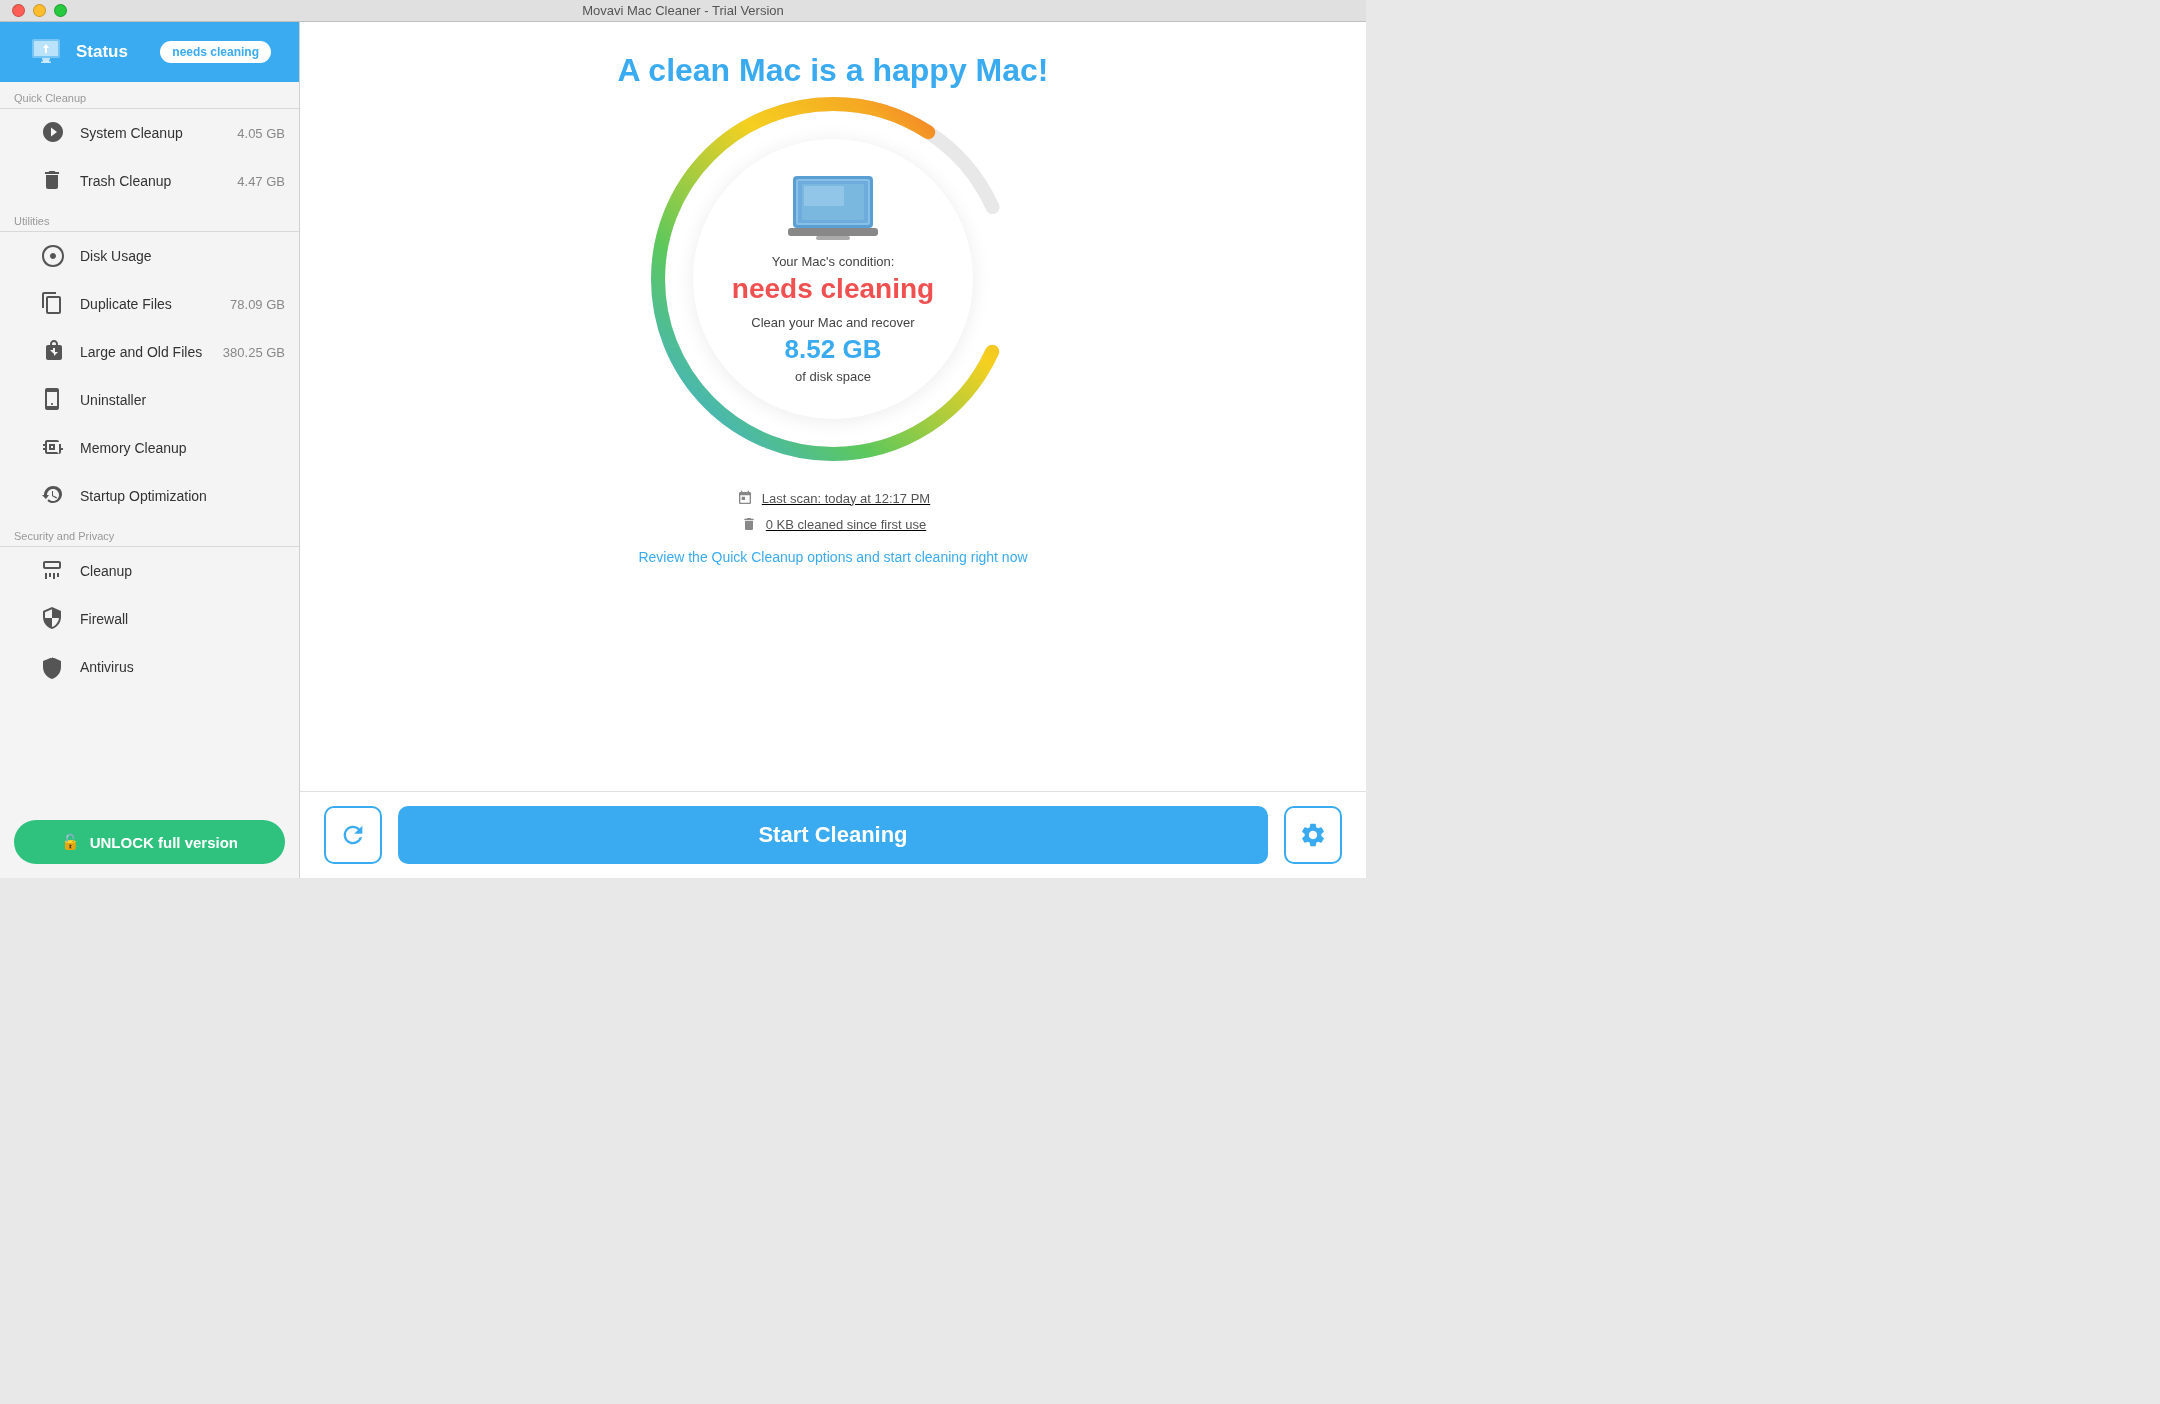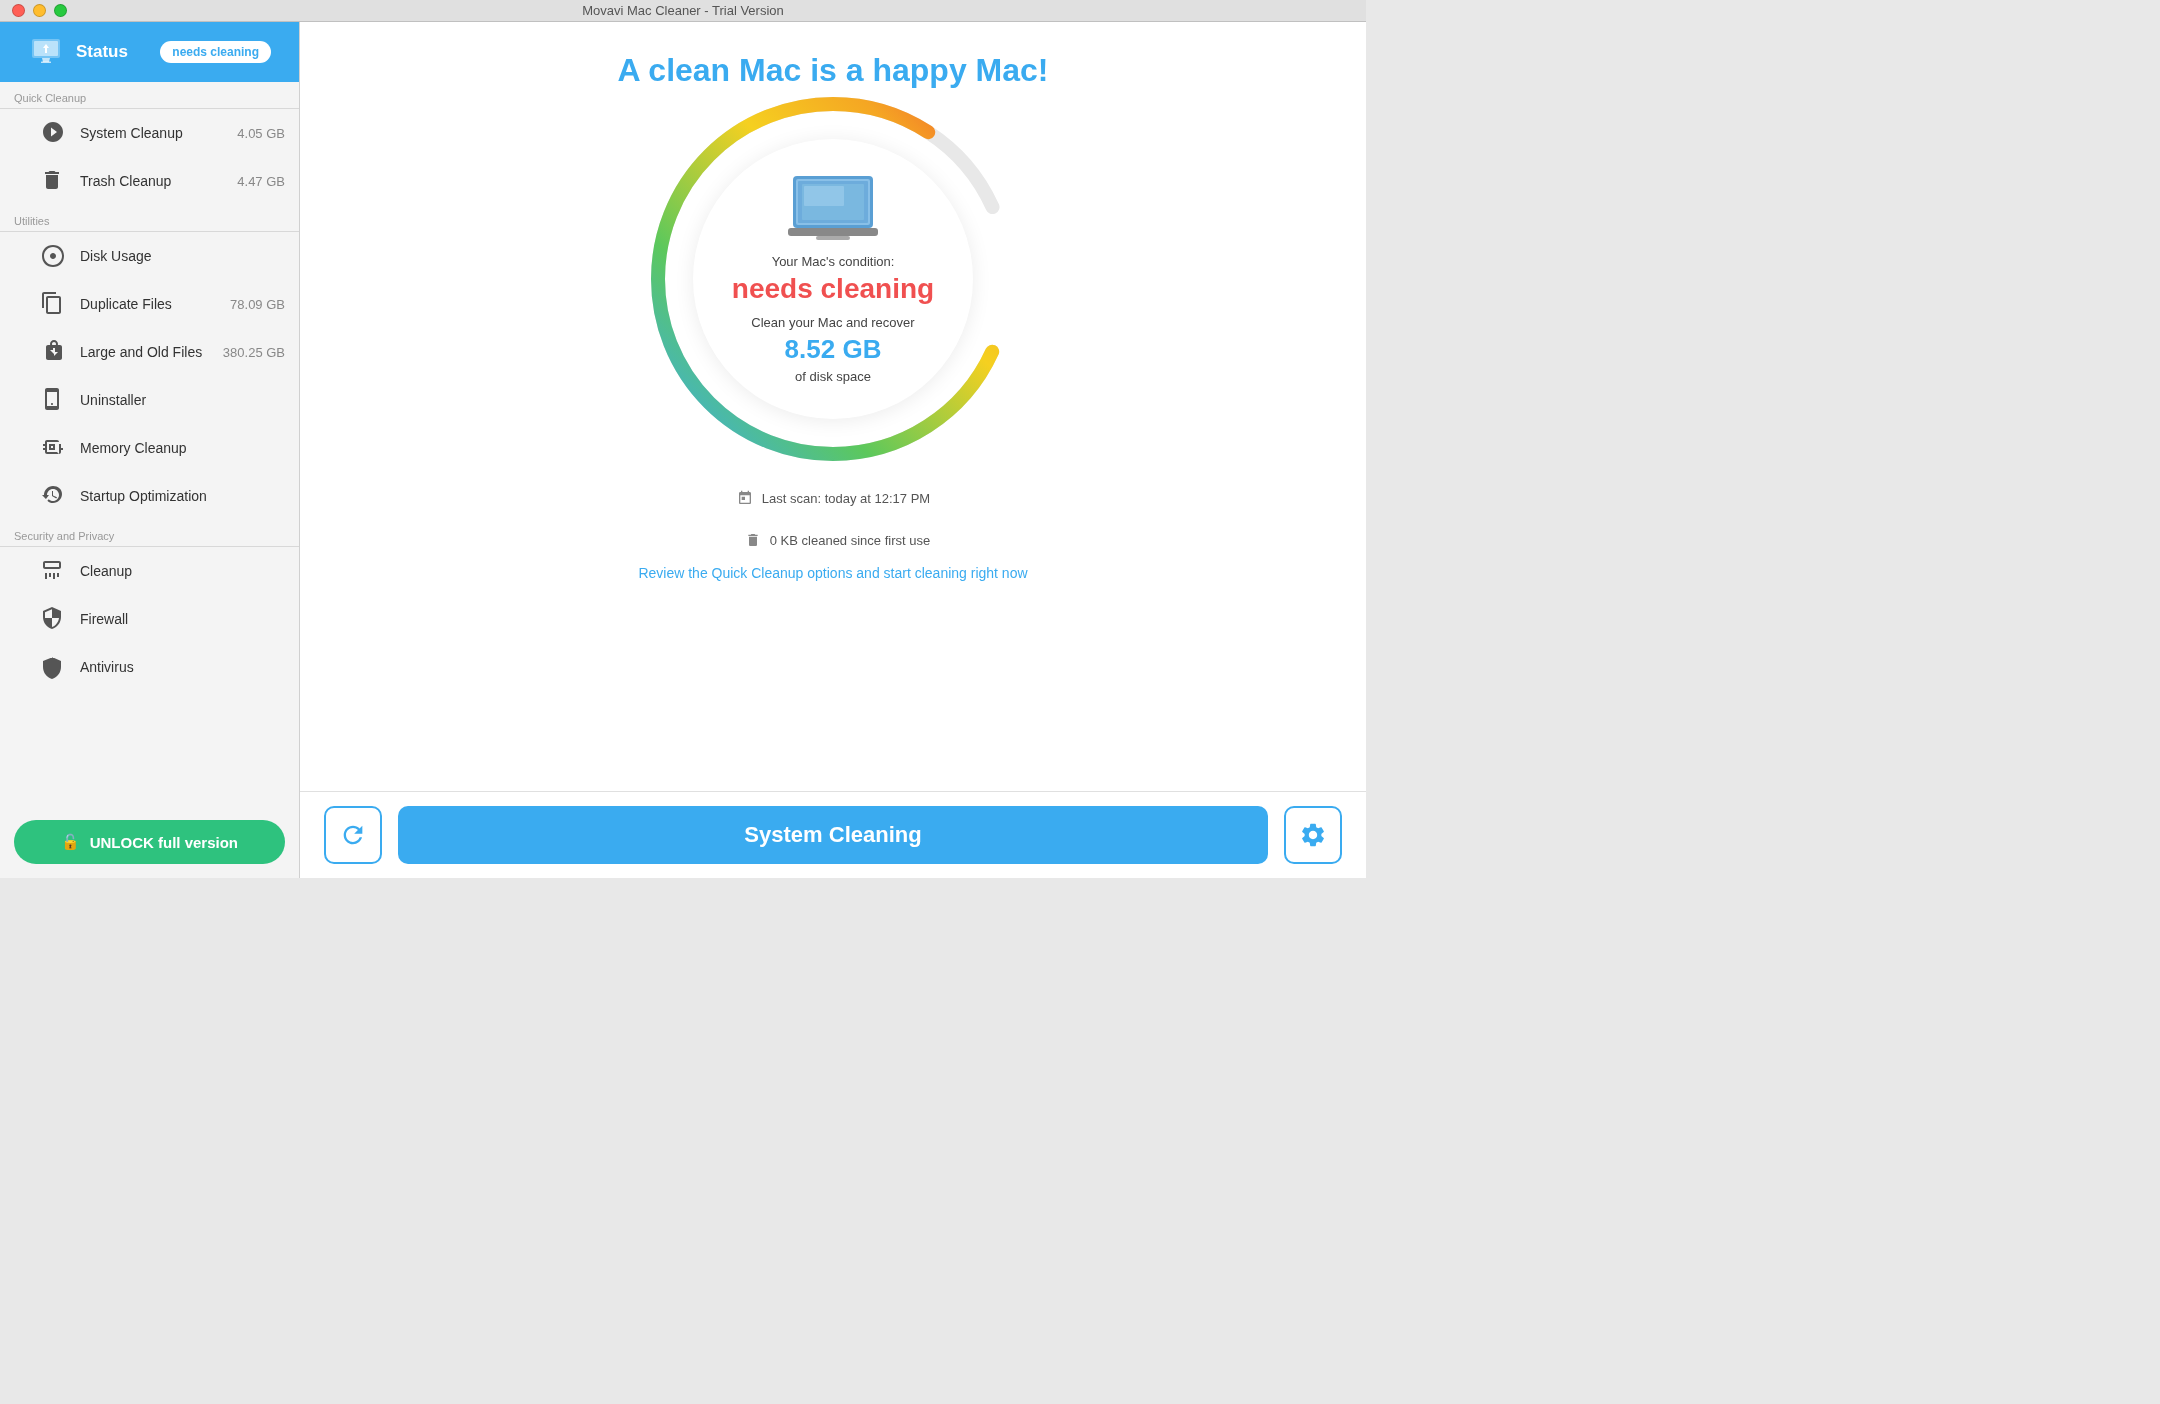--- a/index.html
+++ b/index.html
@@ -246,23 +246,24 @@
     }
     .recover-sub {
       font-size: 13px;
       color: #444;
     }
 
     
     .scan-info {
       display: flex;
       flex-direction: column;
-      align-items: flex-end;
-      gap: 24px;
+      align-items: center;
+      gap: 8px;
       margin-bottom: 16px;
+      text-decoration: underline;
     }
     .scan-row {
       display: flex;
       align-items: center;
       gap: 8px;
       font-size: 13px;
       color: #555;
     }
     .scan-row-icon {
       width: 18px;
@@ -556,21 +557,21 @@
       <div class="review-link">Review the Quick Cleanup options and start cleaning right now</div>
 
     </div>
 
     <div class="bottom-bar">
       <button class="refresh-btn">
         <svg viewBox="0 0 24 24">
           <path d="M17.65 6.35C16.2 4.9 14.21 4 12 4c-4.42 0-7.99 3.58-7.99 8s3.57 8 7.99 8c3.73 0 6.84-2.55 7.73-6h-2.08c-.82 2.33-3.04 4-5.65 4-3.31 0-6-2.69-6-6s2.69-6 6-6c1.66 0 3.14.69 4.22 1.78L13 11h7V4l-2.35 2.35z"></path>
         </svg>
       </button>
-      <button class="start-cleaning-btn">System Cleaning</button>
+      <button class="start-cleaning-btn">Start Cleaning</button>
       <button class="settings-btn">
         <svg viewBox="0 0 24 24">
           <path d="M19.14 12.94c.04-.3.06-.61.06-.94 0-.32-.02-.64-.07-.94l2.03-1.58c.18-.14.23-.41.12-.61l-1.92-3.32c-.12-.22-.37-.29-.59-.22l-2.39.96c-.5-.38-1.03-.7-1.62-.94l-.36-2.54c-.04-.24-.24-.41-.48-.41h-3.84c-.24 0-.43.17-.47.41l-.36 2.54c-.59.24-1.13.57-1.62.94l-2.39-.96c-.22-.08-.47 0-.59.22L2.74 8.87c-.12.21-.08.47.12.61l2.03 1.58c-.05.3-.09.63-.09.94s.02.64.07.94l-2.03 1.58c-.18.14-.23.41-.12.61l1.92 3.32c.12.22.37.29.59.22l2.39-.96c.5.38 1.03.7 1.62.94l.36 2.54c.05.24.24.41.48.41h3.84c.24 0 .44-.17.47-.41l.36-2.54c.59-.24 1.13-.56 1.62-.94l2.39.96c.22.08.47 0 .59-.22l1.92-3.32c.12-.22.07-.47-.12-.61l-2.01-1.58zM12 15.6c-1.98 0-3.6-1.62-3.6-3.6s1.62-3.6 3.6-3.6 3.6 1.62 3.6 3.6-1.62 3.6-3.6 3.6z"></path>
         </svg>
       </button>
     </div>
   </div>
 
 </div>
 

